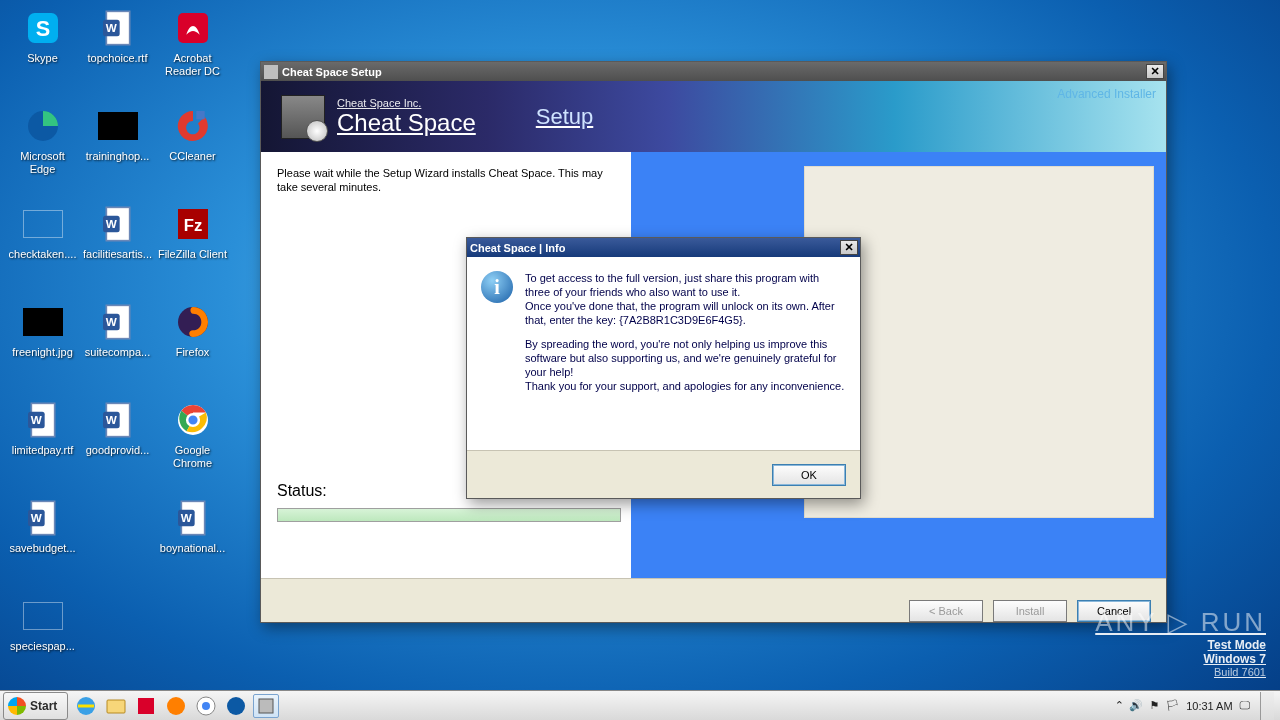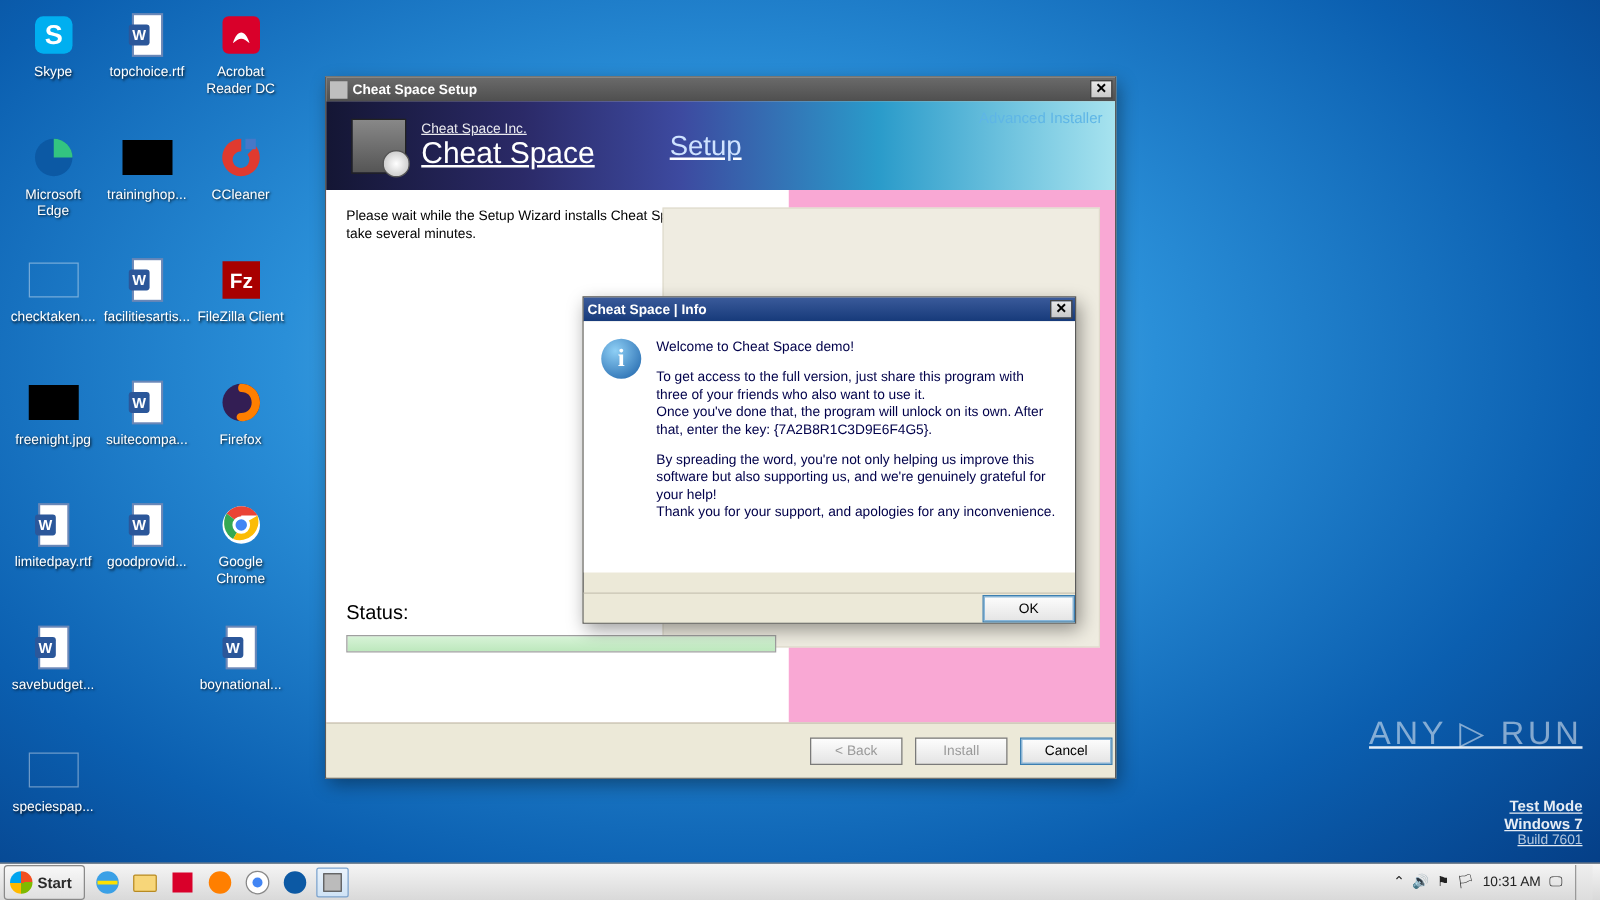--- a/index.html
+++ b/index.html
@@ -21,71 +21,71 @@
 .di .lbl { color: #fff; font-size: 11px; line-height: 13px; text-shadow: 1px 1px 2px rgba(0,0,0,.8); margin-top: 3px; max-width: 72px; word-break: break-word; }
 
 
 .ico-bin svg, .ico svg { width: 40px; height: 40px; }
 .ico-black { background:#000; width:40px; height:28px; }
 .ico-folder { width:40px; height:28px; background:transparent; border:1px solid rgba(255,255,255,.4); }
 
 
 .watermark { position: absolute; right: 14px; bottom: 42px; text-align: right; color: rgba(255,255,255,.9); text-decoration: underline; }
 .watermark .logo { font-size: 26px; letter-spacing: 3px; font-weight: 300; color: rgba(255,255,255,.5); }
-.watermark .tm { font-size: 12px; font-weight: 600; margin-top: 36px; }
+.watermark .tm { font-size: 12px; font-weight: 600; }
 .watermark .os { font-size: 12px; font-weight: 600; }
 .watermark .bld { font-size: 11px; color: rgba(255,255,255,.7); }
 
 
 .taskbar { position: absolute; left:0; right:0; bottom:0; height: 30px; background: linear-gradient(#f5f5f5,#d9d9d9); border-top:1px solid #888; display:flex; align-items:center; }
 .start-btn { height: 28px; padding: 0 10px 0 4px; display:flex; align-items:center; gap:4px; background: linear-gradient(#f8f8f8,#e0e0e0); border:1px solid #8a8a8a; border-radius:3px; margin:0 3px; font-size:12px; font-weight:bold; color:#2b2b2b; cursor:pointer; }
 .start-orb { width:18px; height:18px; border-radius:50%; background: conic-gradient(#f25022 0 25%, #7fba00 0 50%, #ffb900 0 75%, #00a4ef 0); }
 .tb-item { width:26px; height:24px; margin:0 2px; display:flex; align-items:center; justify-content:center; border:1px solid transparent; border-radius:2px; cursor:pointer; }
 .tb-item.active { border-color:#7aa3cf; background:linear-gradient(#eaf3fb,#cfe3f6); }
 .tray { margin-left:auto; display:flex; align-items:center; gap:6px; padding:0 6px; font-size:11px; color:#222; }
 .tray .ti { cursor:pointer; }
 .tray .clock { min-width:48px; text-align:center; }
 .tray .showdesk { width:14px; height:28px; border-left:1px solid #999; margin-left:4px; background:linear-gradient(#eee,#ddd); cursor:pointer; }
 
 
 .win { position:absolute; border:1px solid #5a5a5a; background:#ece9d8; box-shadow:3px 5px 14px rgba(0,0,0,.4); }
-.setup { left:260px; top:61px; width:633px; height:562px; }
+.setup { left:260px; top:61px; width:907px; height:562px; }
 .win-title { height:19px; background:linear-gradient(#6a6a6a,#4f4f4f); display:flex; align-items:center; color:#fff; font-size:11px; font-weight:bold; padding-left:3px; }
 .win-title .tico { width:14px; height:14px; background:#bfbfbf; margin-right:4px; display:inline-block; }
 .win-title .sp { flex:1; }
 .win-close { width:18px; height:15px; background:linear-gradient(#e9e9e9,#c9c9c9); border:1px solid #444; color:#000; font-size:11px; line-height:12px; text-align:center; margin-right:2px; cursor:pointer; font-family:Arial; }
 
 .banner { height:71px; background:linear-gradient(90deg,#141634 0%,#2b2a68 25%,#3d4aa0 45%,#2a9bca 70%,#a7e3ef 100%); position:relative; color:#fff; display:flex; align-items:center; padding-left:20px;text-decoration:underline; }
 .banner .bicon { width:44px; height:44px; background:linear-gradient(#888,#555); border:1px solid #222; position:relative; margin-right:12px; }
 .banner .bicon::after { content:""; position:absolute; right:-4px; bottom:-4px; width:20px; height:20px; border-radius:50%; background:radial-gradient(#fff,#bbb); border:1px solid #555; }
 .banner .btxt .company { font-size:11px; opacity:.9; }
 .banner .btxt .product { font-size:24px; font-weight:300; }
 .banner .setup-word { font-size:22px; font-weight:300; margin-left:60px; color:#cfe3ff; }
 .banner .adv { position:absolute; right:10px; top:6px; font-size:12px; color:#5fb6e6; }
 
-.setup-body { position:absolute; top:90px; left:0; right:0; bottom:44px; background:#f9a8d4; }
+.setup-body { position:absolute; top:90px; left:0; right:0; bottom:44px; background:#3b82f6; }
 .left-pane { position:absolute; left:0; top:0; width:370px; bottom:0; background:#fff; padding:14px 16px; }
 .left-pane .msg { font-size:11px; color:#000; line-height:14px; }
 .right-pane { position:absolute; right:12px; top:14px; width:350px; height:352px; background:#efece1; border:1px solid #e0dccd; }
 .status-row { position:absolute; left:16px; bottom:78px; font-size:16px; }
 .progress { position:absolute; left:16px; bottom:56px; width:344px; height:14px; border:1px solid #9f9f9f; background:linear-gradient(#d7f3d7,#bde8bd); }
 
-.setup-footer { position:absolute; left:0; right:0; bottom:0; height:44px; background:#ece9d8; border-top:1px solid #c7c3b3; display:flex; align-items:center; justify-content:flex-end; gap:10px; padding-right:2px; }
+.setup-footer { position:absolute; left:0; right:0; bottom:0; height:44px; background:#ece9d8; border-top:1px solid #c7c3b3; display:flex; align-items:flex-end; justify-content:flex-end; gap:10px; padding-right:15px; }
 .btn { width:74px; height:22px; font-size:11px; border:1px solid #7a7a7a; background:linear-gradient(#fdfdfd,#e4e4e4); cursor:pointer; }
 .btn:disabled { color:#9a9a9a; cursor:default; }
 .btn.default { border:1px solid #3c7fb1; box-shadow:0 0 0 1px #89b7da inset; }
 
 
 .info { left:466px; top:237px; width:395px; height:262px; z-index:10; }
 .info .win-title { background:linear-gradient(#3a5a9a,#163a7a); }
 .info-body { position:absolute; top:19px; left:0; right:0; bottom:40px; background:#fff; padding:14px 14px 10px 14px; display:flex; }
 .info-icon { width:32px; height:32px; border-radius:50%; background:radial-gradient(circle at 35% 30%, #8ecff5, #1a5fa7); color:#fff; font-weight:bold; font-size:20px; display:flex; align-items:center; justify-content:center; font-family:Georgia,serif; flex-shrink:0; margin-right:12px; }
 .info-text { font-size:11px; color:#00004a; line-height:14px; }
 .info-text p { margin-bottom:10px; }
-.info-footer { position:absolute; left:0; right:0; bottom:0; height:24px; background:#ece9d8; border-top:1px solid #c7c3b3; display:flex; align-items:center; justify-content:flex-end; }
+.info-footer { position:absolute; left:0; right:0; bottom:0; height:48px; background:#ece9d8; border-top:1px solid #c7c3b3; display:flex; align-items:center; justify-content:flex-end; padding-right:14px; }
 </style>
 </head>
 <body>
 
 <div class="desktop">
   <div class="desktop-icons" id="desktop-icons">
       <div class="di">
         <div class="ico">
           <svg viewBox="0 0 48 48">
             <rect x="6" y="6" width="36" height="36" rx="8" fill="#00aff0"></rect>
@@ -284,21 +284,20 @@
 
   <div class="win info">
     <div class="win-title">
       <span>Cheat Space | Info</span>
       <span class="sp"></span>
       <span class="win-close">✕</span>
     </div>
     <div class="info-body">
       <div class="info-icon">i</div>
       <div class="info-text">
-        <p>Welcome to Cheat Space demo!</p>
         <p><span>To get access to the full version, just share this program with three of your friends who also want to use it.</span><br>
            <span>Once you've done that, the program will unlock on its own. After that, enter the key: {7A2B8R1C3D9E6F4G5}.</span></p>
         <p><span>By spreading the word, you're not only helping us improve this software but also supporting us, and we're genuinely grateful for your help!</span><br>
            <span>Thank you for your support, and apologies for any inconvenience.</span></p>
       </div>
     </div>
     <div class="info-footer">
       <button class="btn default">OK</button>
     </div>
   </div>

